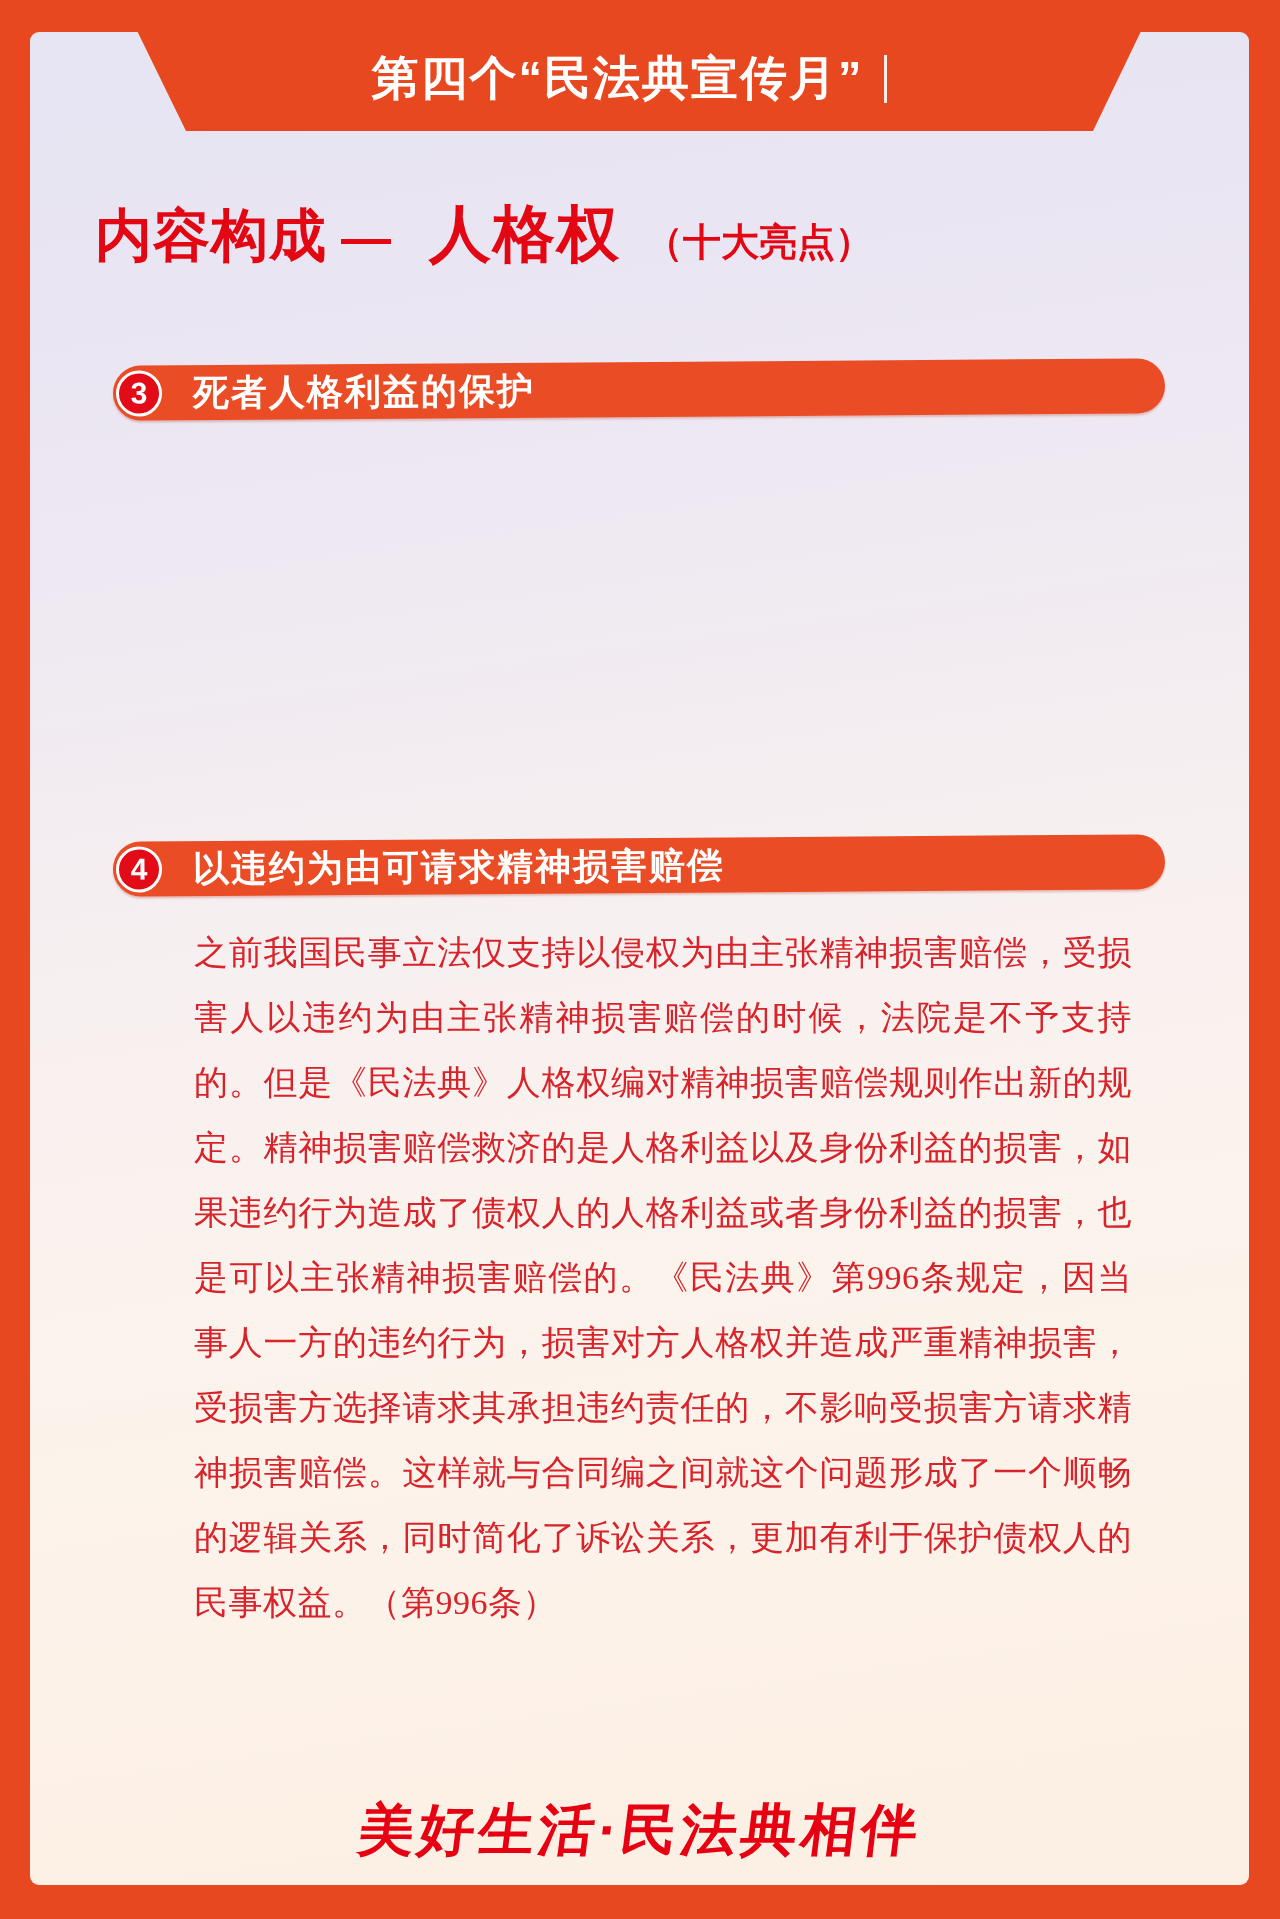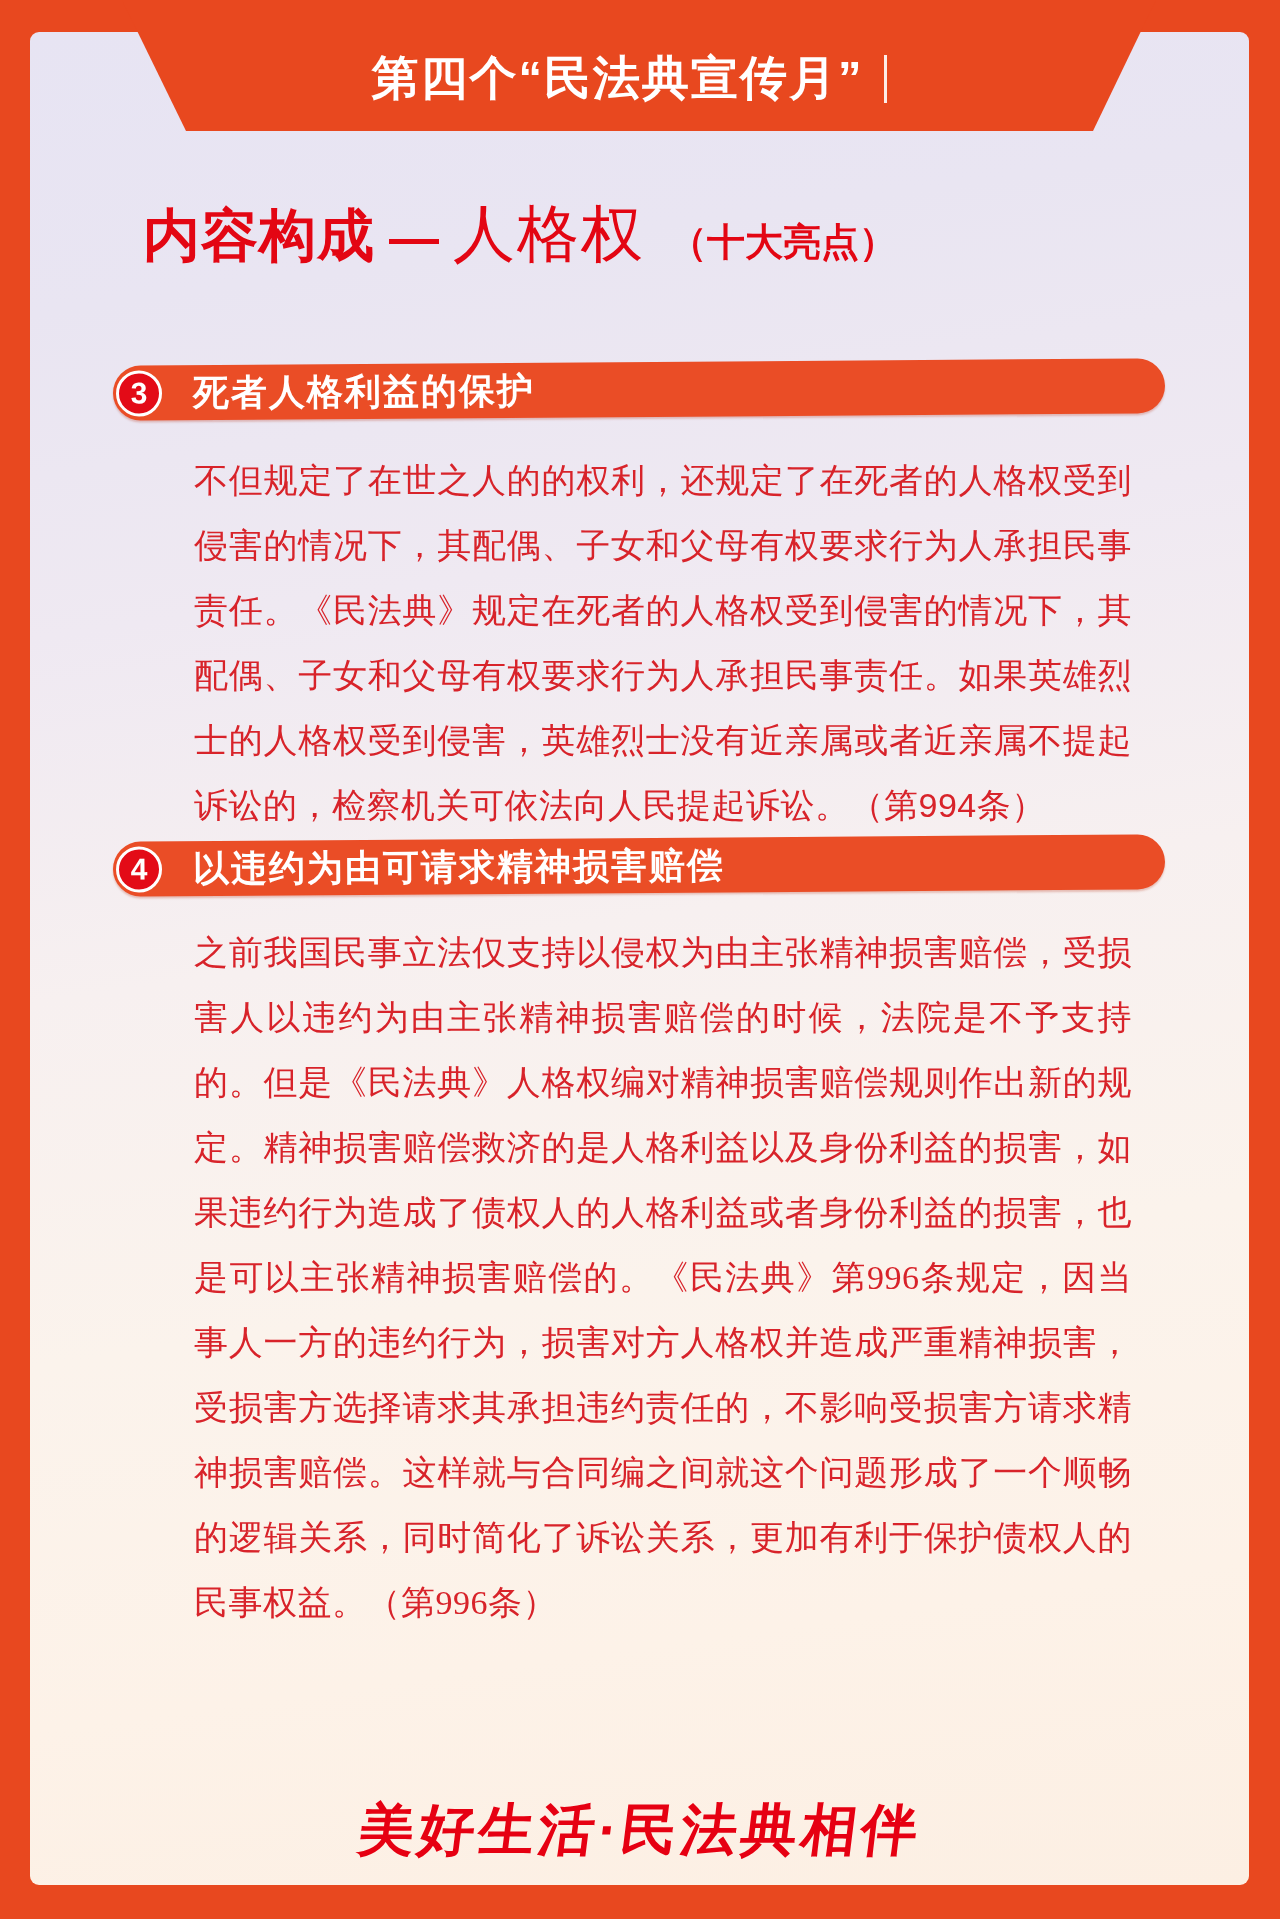--- a/index.html
+++ b/index.html
@@ -32,23 +32,23 @@
   .banner .divider{
     display:inline-block;width:3px;height:48px;background:#ffffff;
     margin:0 20px;opacity:.9;
   }
 
   
   .page-title{
     position:absolute;left:95px;top:192px;white-space:nowrap;
     color:#E30613;display:flex;align-items:baseline;
   }
-  .page-title .t-prefix{font-size:57px;font-weight:600;letter-spacing:1px;margin-left:48px;}
+  .page-title .t-prefix{font-size:57px;font-weight:600;letter-spacing:1px;}
   .page-title .t-dash{font-size:50px;font-weight:800;margin:0 14px;}
-  .page-title .t-highlight{font-size:62px;font-weight:400;letter-spacing:2px;}
+  .page-title .t-highlight{font-size:62px;font-weight:700;letter-spacing:2px;margin-left:24px;}
   .page-title .t-note{font-size:38px;font-weight:600;margin-left:24px;}
 
   
   .section-bar{
     position:absolute;left:113px;width:1052px;height:55px;
     background:#EA4D26;border-radius:28px;
     transform:rotate(-0.4deg);
     box-shadow:0 2px 2px rgba(180,40,10,0.25);
   }
   .bar-3{top:362px;}
@@ -102,21 +102,20 @@
     <span class="t-dash">—</span>
     <span class="t-highlight">人格权</span>
     <span class="t-note">（十大亮点）</span>
   </div>
 
   <div class="section-bar bar-3">
     <span class="num-badge">3</span>
     <span class="bar-label">死者人格利益的保护</span>
   </div>
 
-  <div class="section-body body-3">不但规定了在世之人的的权利，还规定了在死者的人格权受到侵害的情况下，其配偶、子女和父母有权要求行为人承担民事责任。《民法典》规定在死者的人格权受到侵害的情况下，其配偶、子女和父母有权要求行为人承担民事责任。如果英雄烈士的人格权受到侵害，英雄烈士没有近亲属或者近亲属不提起诉讼的，检察机关可依法向人民提起诉讼。（第994条）</div>
 
   <div class="section-bar bar-4">
     <span class="num-badge">4</span>
     <span class="bar-label">以违约为由可请求精神损害赔偿</span>
   </div>
 
   <div class="section-body body-4">之前我国民事立法仅支持以侵权为由主张精神损害赔偿，受损害人以违约为由主张精神损害赔偿的时候，法院是不予支持的。但是《民法典》人格权编对精神损害赔偿规则作出新的规定。精神损害赔偿救济的是人格利益以及身份利益的损害，如果违约行为造成了债权人的人格利益或者身份利益的损害，也是可以主张精神损害赔偿的。《民法典》第996条规定，因当事人一方的违约行为，损害对方人格权并造成严重精神损害，受损害方选择请求其承担违约责任的，不影响受损害方请求精神损害赔偿。这样就与合同编之间就这个问题形成了一个顺畅的逻辑关系，同时简化了诉讼关系，更加有利于保护债权人的民事权益。（第996条）</div>
 
   <div class="footer-slogan">美好生活·民法典相伴</div>
 

